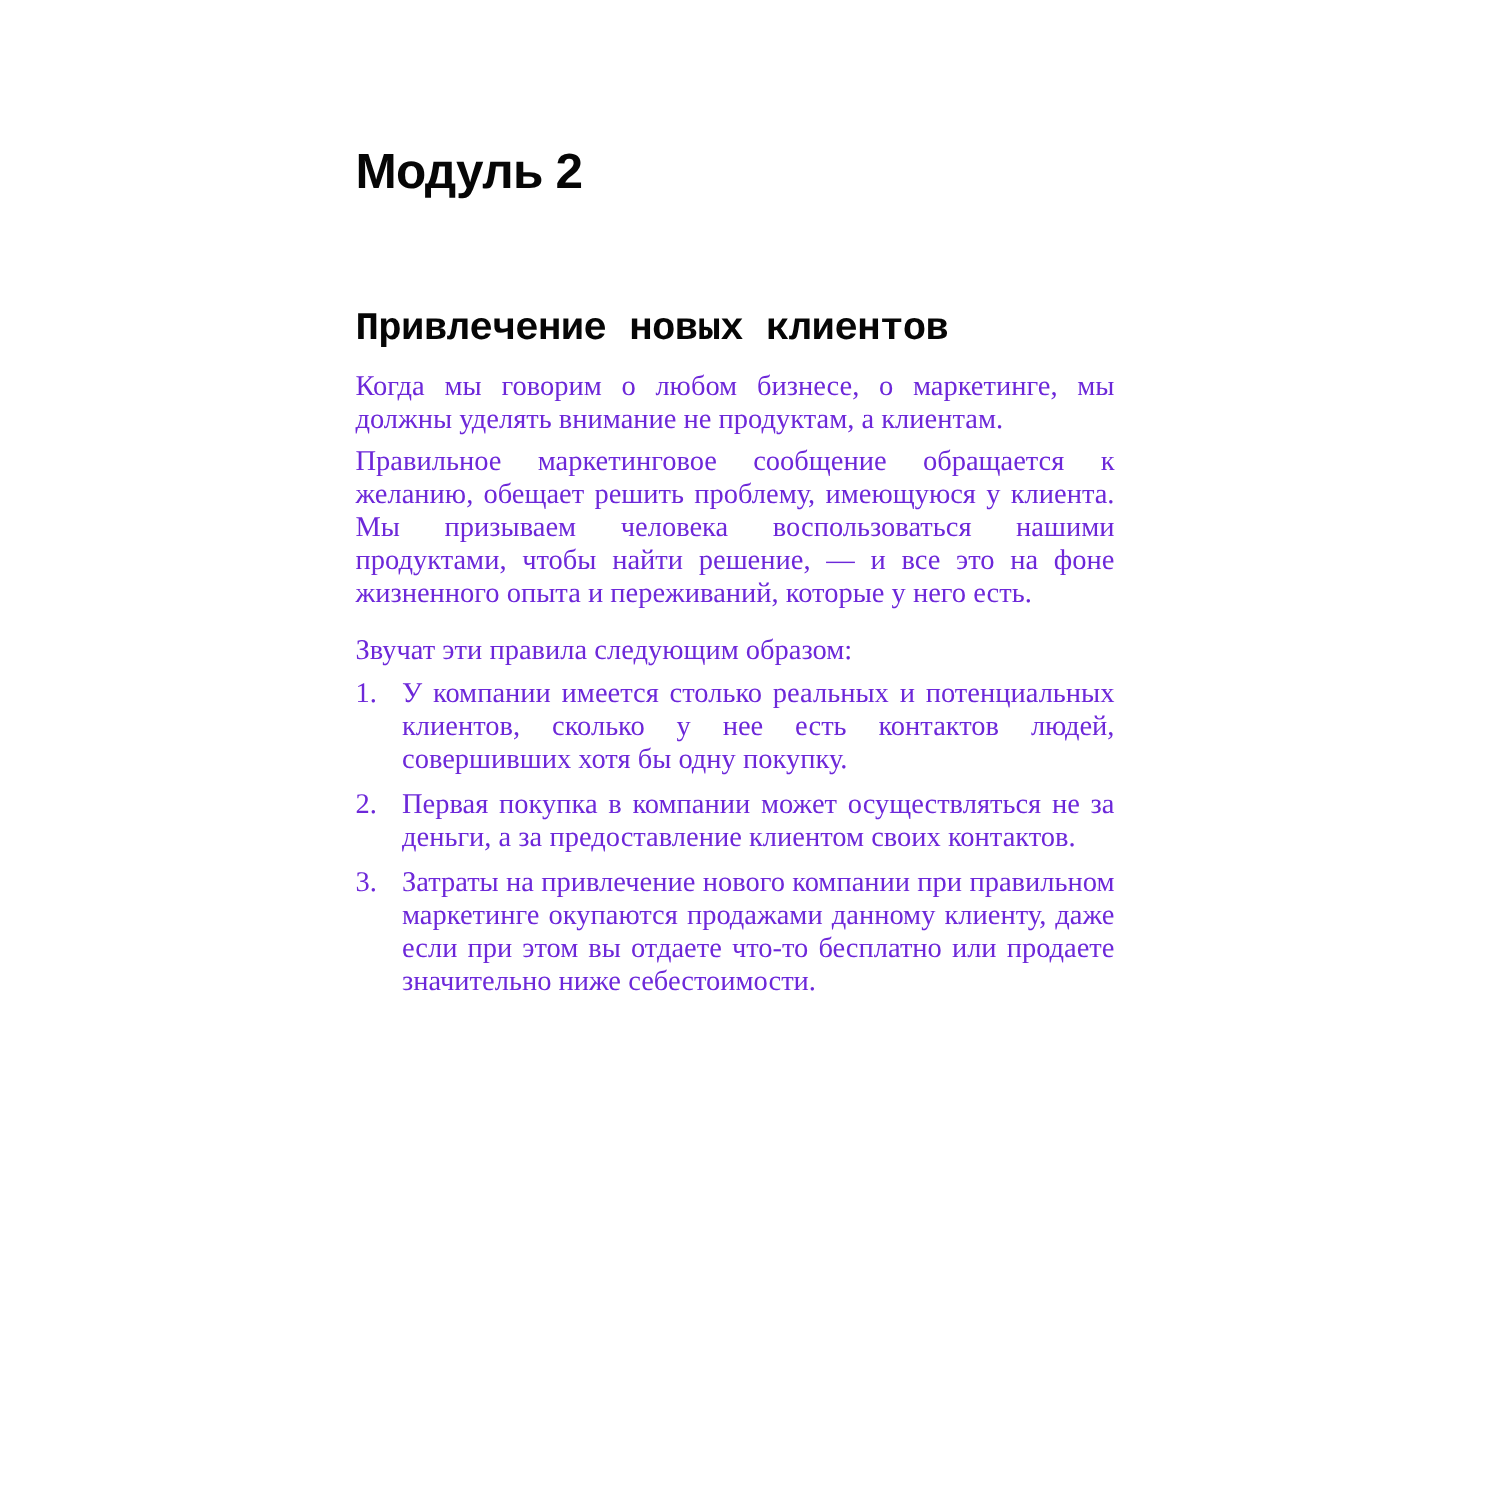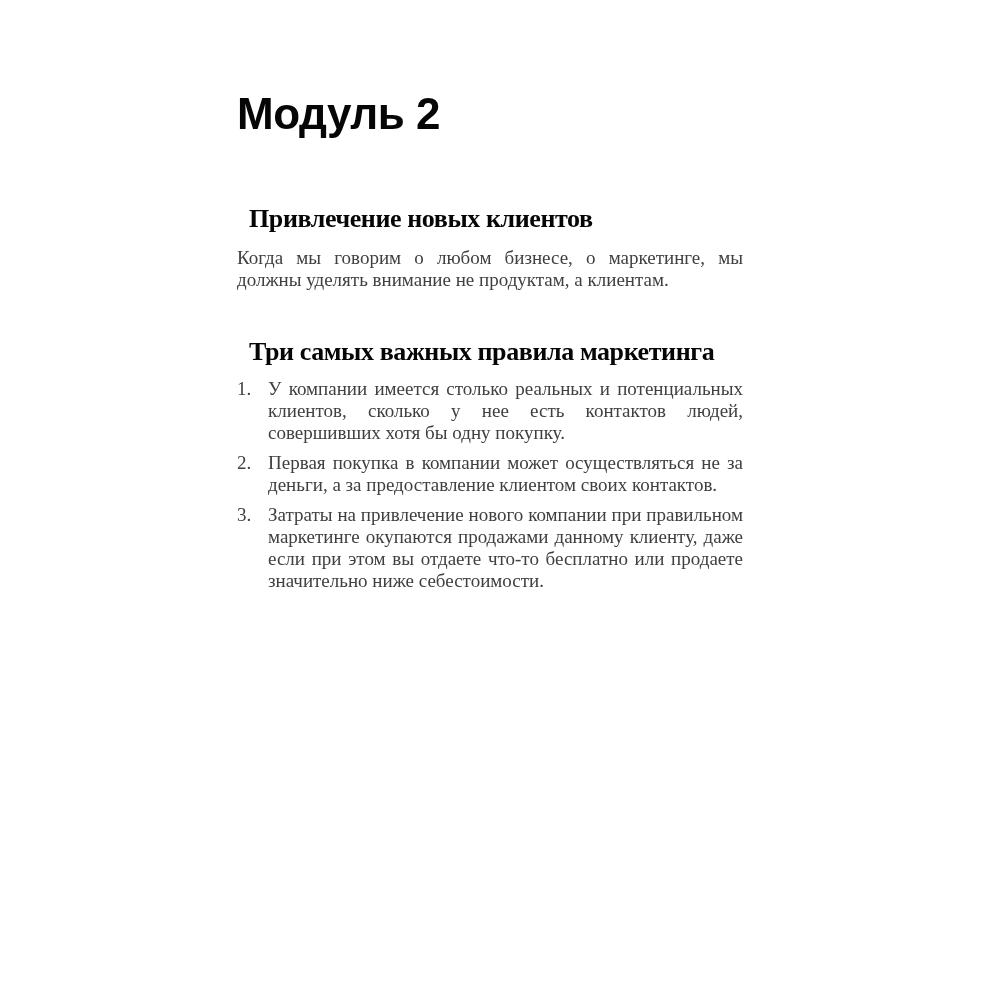--- a/index.html
+++ b/index.html
@@ -18,46 +18,46 @@
   .content {
     position: absolute;
     left: 237px;
     top: 97px;
     width: 506px;
   }
   .module-heading {
     margin: 0;
     font-family: "Liberation Sans", "DejaVu Sans", sans-serif;
     font-weight: 700;
-    font-size: 44px;
+    font-size: 33px;
     line-height: 34px;
     letter-spacing: -0.5px;
     color: #060606;
   }
   .section-heading {
-    margin: 12px;
-    font-family: Liberation Serif, serif;
+    margin: 0;
+    font-family: Liberation Mono, monospace;
     font-weight: 700;
     font-size: 26px;
     line-height: 28px;
     letter-spacing: -0.4px;
     color: #060606;
   }
   .section-heading.first {
     margin-top: 74px;
   }
   .section-heading.second {
     margin-top: 47px;
   }
   .body-text {
     font-family: "Liberation Serif", "DejaVu Serif", serif;
     font-size: 19px;
     line-height: 22px;
     text-align: justify;
-    color: #404040;
+    color: #6d28d9;
   }
   p.para {
     margin: 6px 0 0 0;
   }
   p.para.first-after-heading {
     margin-top: 14px;
   }
   p.intro {
     margin: 16px 0 0 0;
     text-align: left;
@@ -89,26 +89,27 @@
   <div class="content">
 
     <h1 class="module-heading">Модуль 2</h1>
 
     <section>
       <h2 class="section-heading first">Привлечение новых клиентов</h2>
 
       <p class="body-text para first-after-heading">Когда мы говорим о любом бизнесе, о маркетинге, мы должны уделять внимание не продуктам, а клиентам.</p>
 
 
+      <p class="body-text para">Правильное маркетинговое сообщение обращается к желанию, обещает решить проблему, имеющуюся у клиента. Мы призываем человека воспользоваться нашими продуктами, чтобы найти решение, — и все это на фоне жизненного опыта и переживаний, которые у него есть.</p>
 
     </section>
 
     <section>
-      <h2 class="section-heading second">Три самых важных правила маркетинга</h2>
 
+      <p class="body-text intro">Звучат эти правила следующим образом:</p>
 
       <ol class="rules body-text">
         <li>
           <span class="num">1.</span>
           <span class="txt">У компании имеется столько реальных и потенциальных клиентов, сколько у нее есть контактов людей, совершивших хотя бы одну покупку.</span>
         </li>
         <li>
           <span class="num">2.</span>
           <span class="txt">Первая покупка в компании может осуществляться не за деньги, а за предоставление клиентом своих контактов.</span>
         </li>

